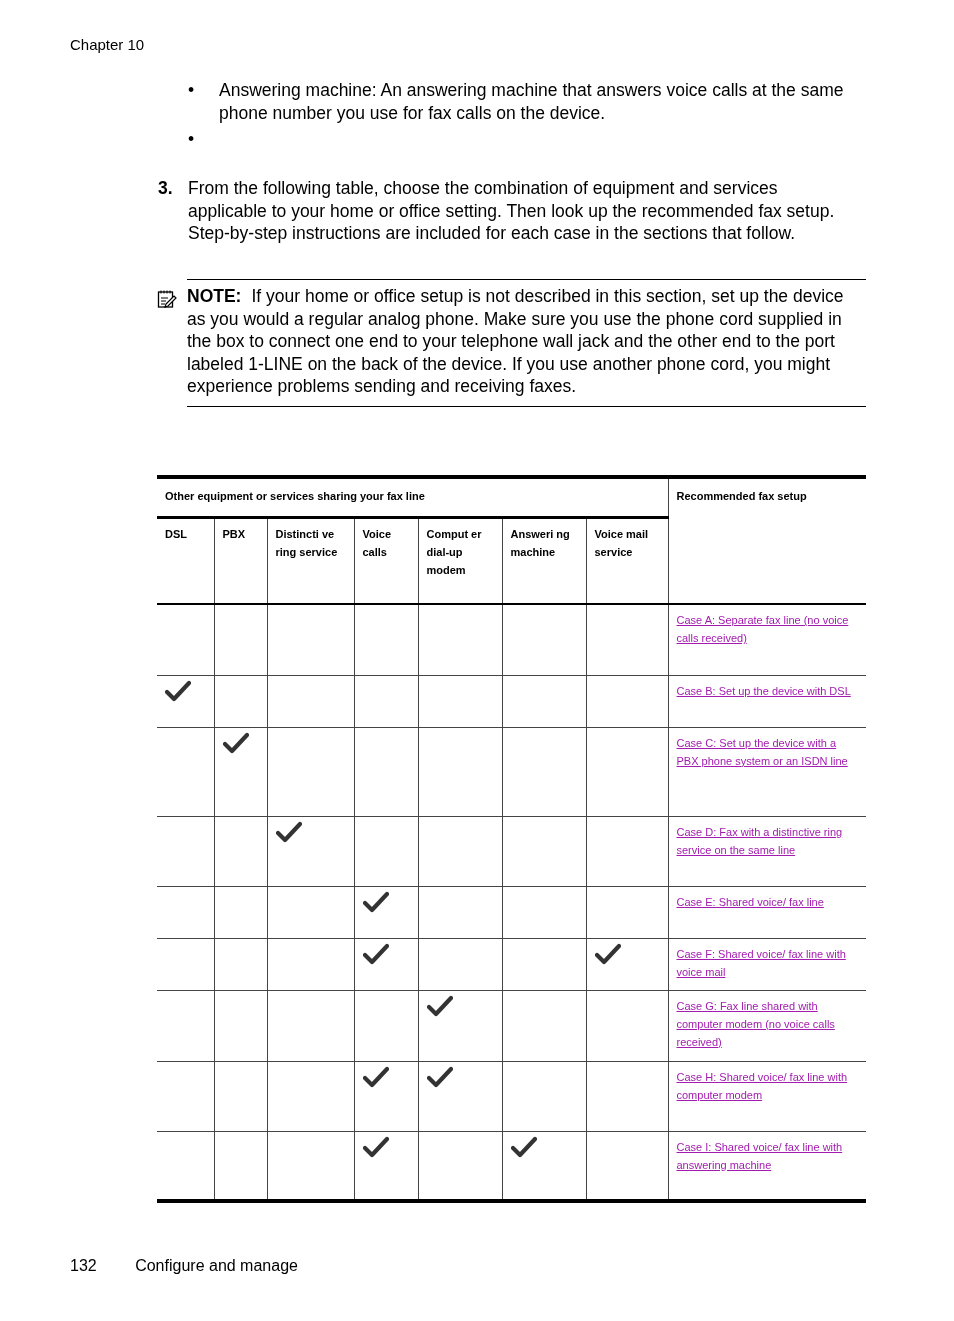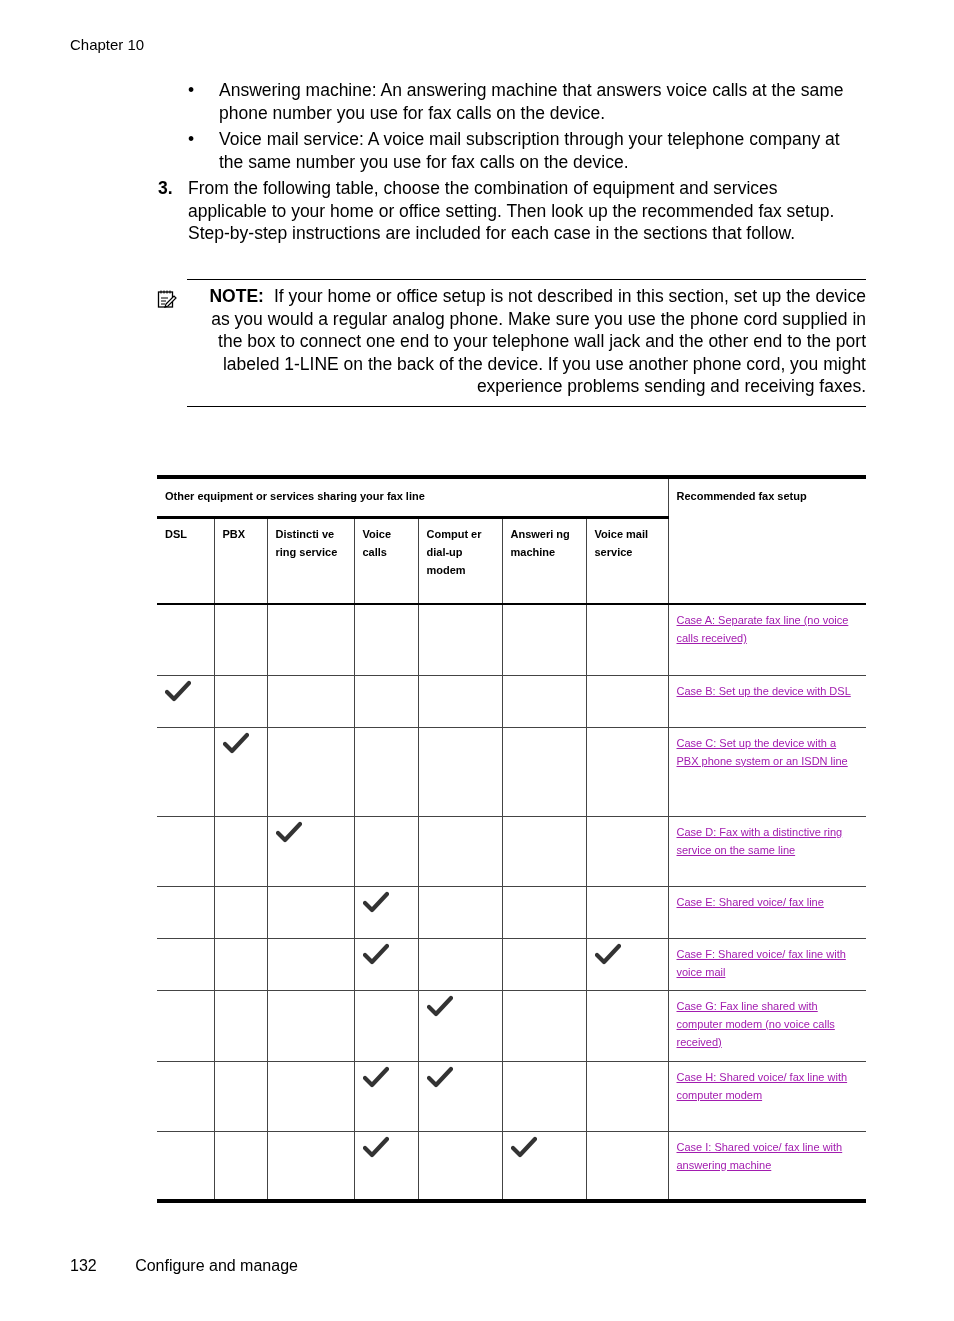--- a/index.html
+++ b/index.html
@@ -13,21 +13,21 @@
   .bullet .dot { position: absolute; left: 0; top: 0; }
   .step { position: absolute; left: 158px; top: 177px; width: 680px; font-size: 17.5px; line-height: 22.5px; }
   .step .num { position: absolute; left: 0; top: 0; font-weight: bold; }
   .step .txt { margin-left: 30px; }
   .note {
     position: absolute; left: 187px; top: 279px; width: 679px;
     border-top: 1px solid #000; border-bottom: 1px solid #000;
     font-size: 17.5px; line-height: 22.5px; padding: 5px 0 8px 0;
   }
   .note-icon { position: absolute; left: -30px; top: 9px; width: 20px; height: 20px; }
-  .note p { margin: 0; text-align: right; }
+  .note p { margin: 0; }
   .note p + p { margin-top: 9px; }
   .note b { margin-right: 10px; }
   table.fax {
     position: absolute; left: 157px; top: 475px; width: 709px;
     border-collapse: collapse; font-size: 11px;
     border-top: 4px solid #000; border-bottom: 4px solid #000;
   }
   table.fax th, table.fax td {
     border: 1px solid #444; vertical-align: top; text-align: left;
     padding: 6px 8px;
@@ -49,21 +49,20 @@
 
 <div class="chapter">Chapter 10</div>
 
 <div class="bullets">
   <div class="bullet">
     <span class="dot">•</span>
     <span>Answering machine: An answering machine that answers voice calls at the same phone number you use for fax calls on the device.</span>
   </div>
   <div class="bullet">
     <span class="dot">•</span>
-    <span>Voice mail service: A voice mail subscription through your telephone company at the same number you use for fax calls on the device.</span>
   </div>
 </div>
 
 <div class="step">
   <span class="num">3.</span>
   <div class="txt">From the following table, choose the combination of equipment and services applicable to your home or office setting. Then look up the recommended fax setup. Step-by-step instructions are included for each case in the sections that follow.</div>
 </div>
 
 <div class="note">
   <svg class="note-icon" viewBox="0 0 20 20">

